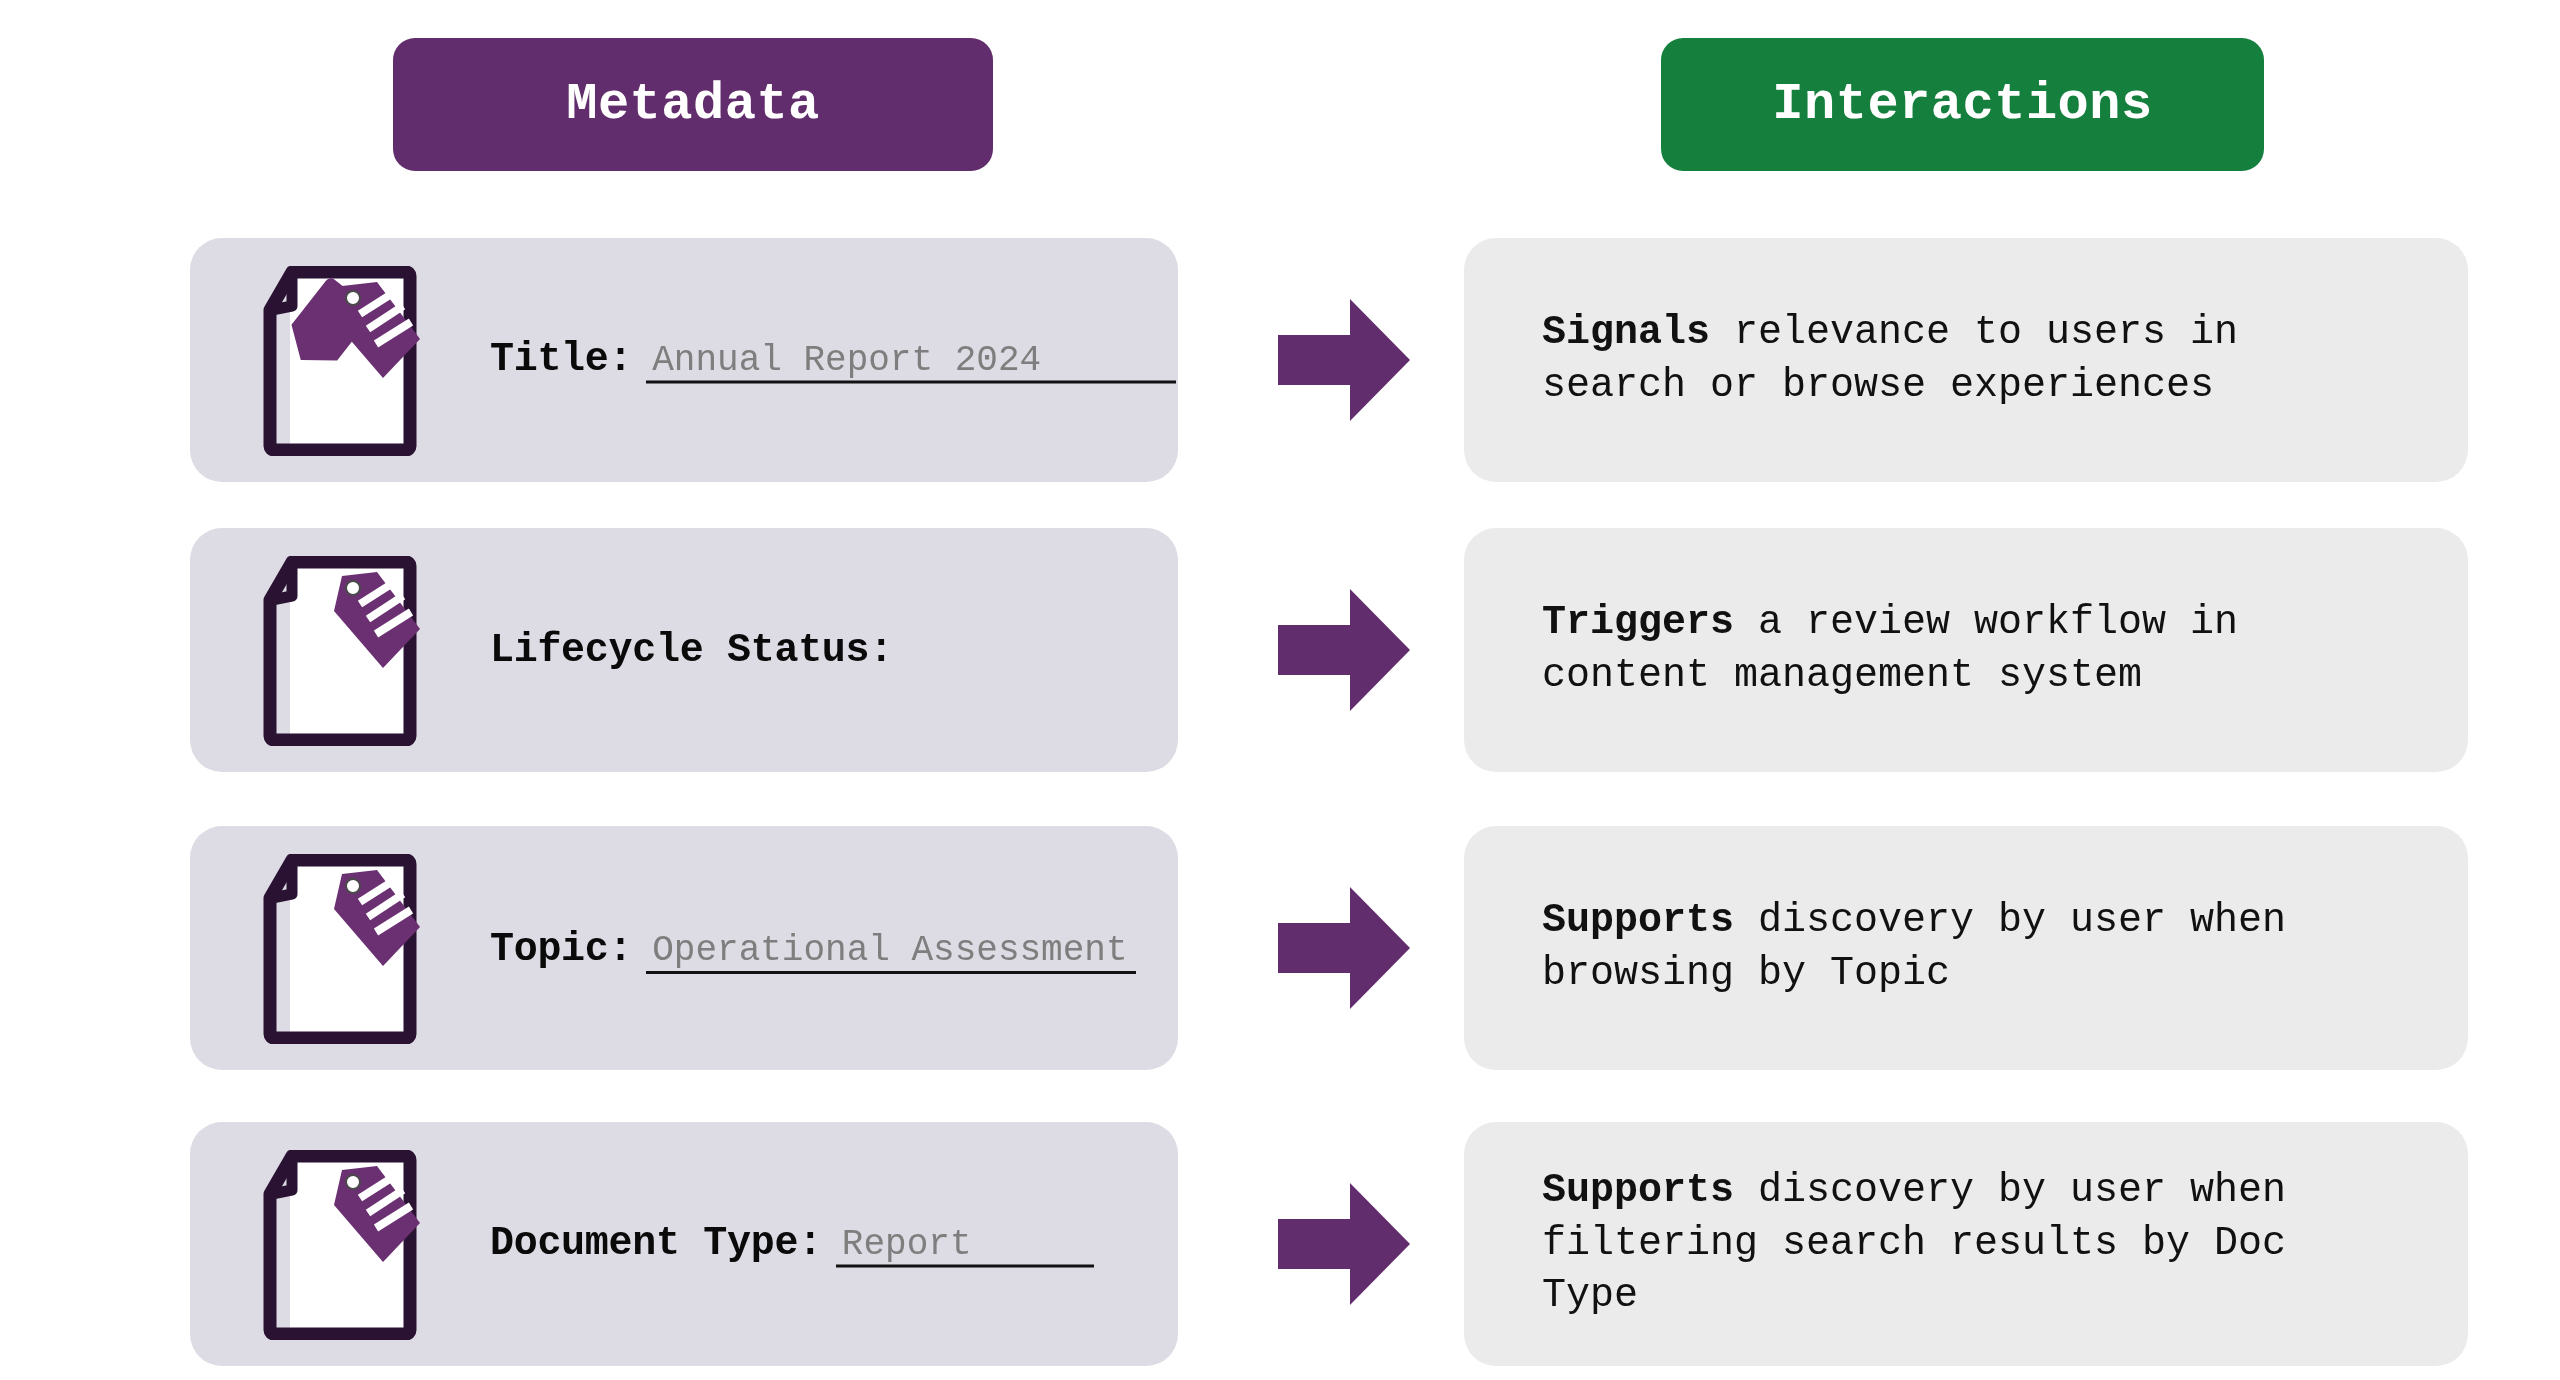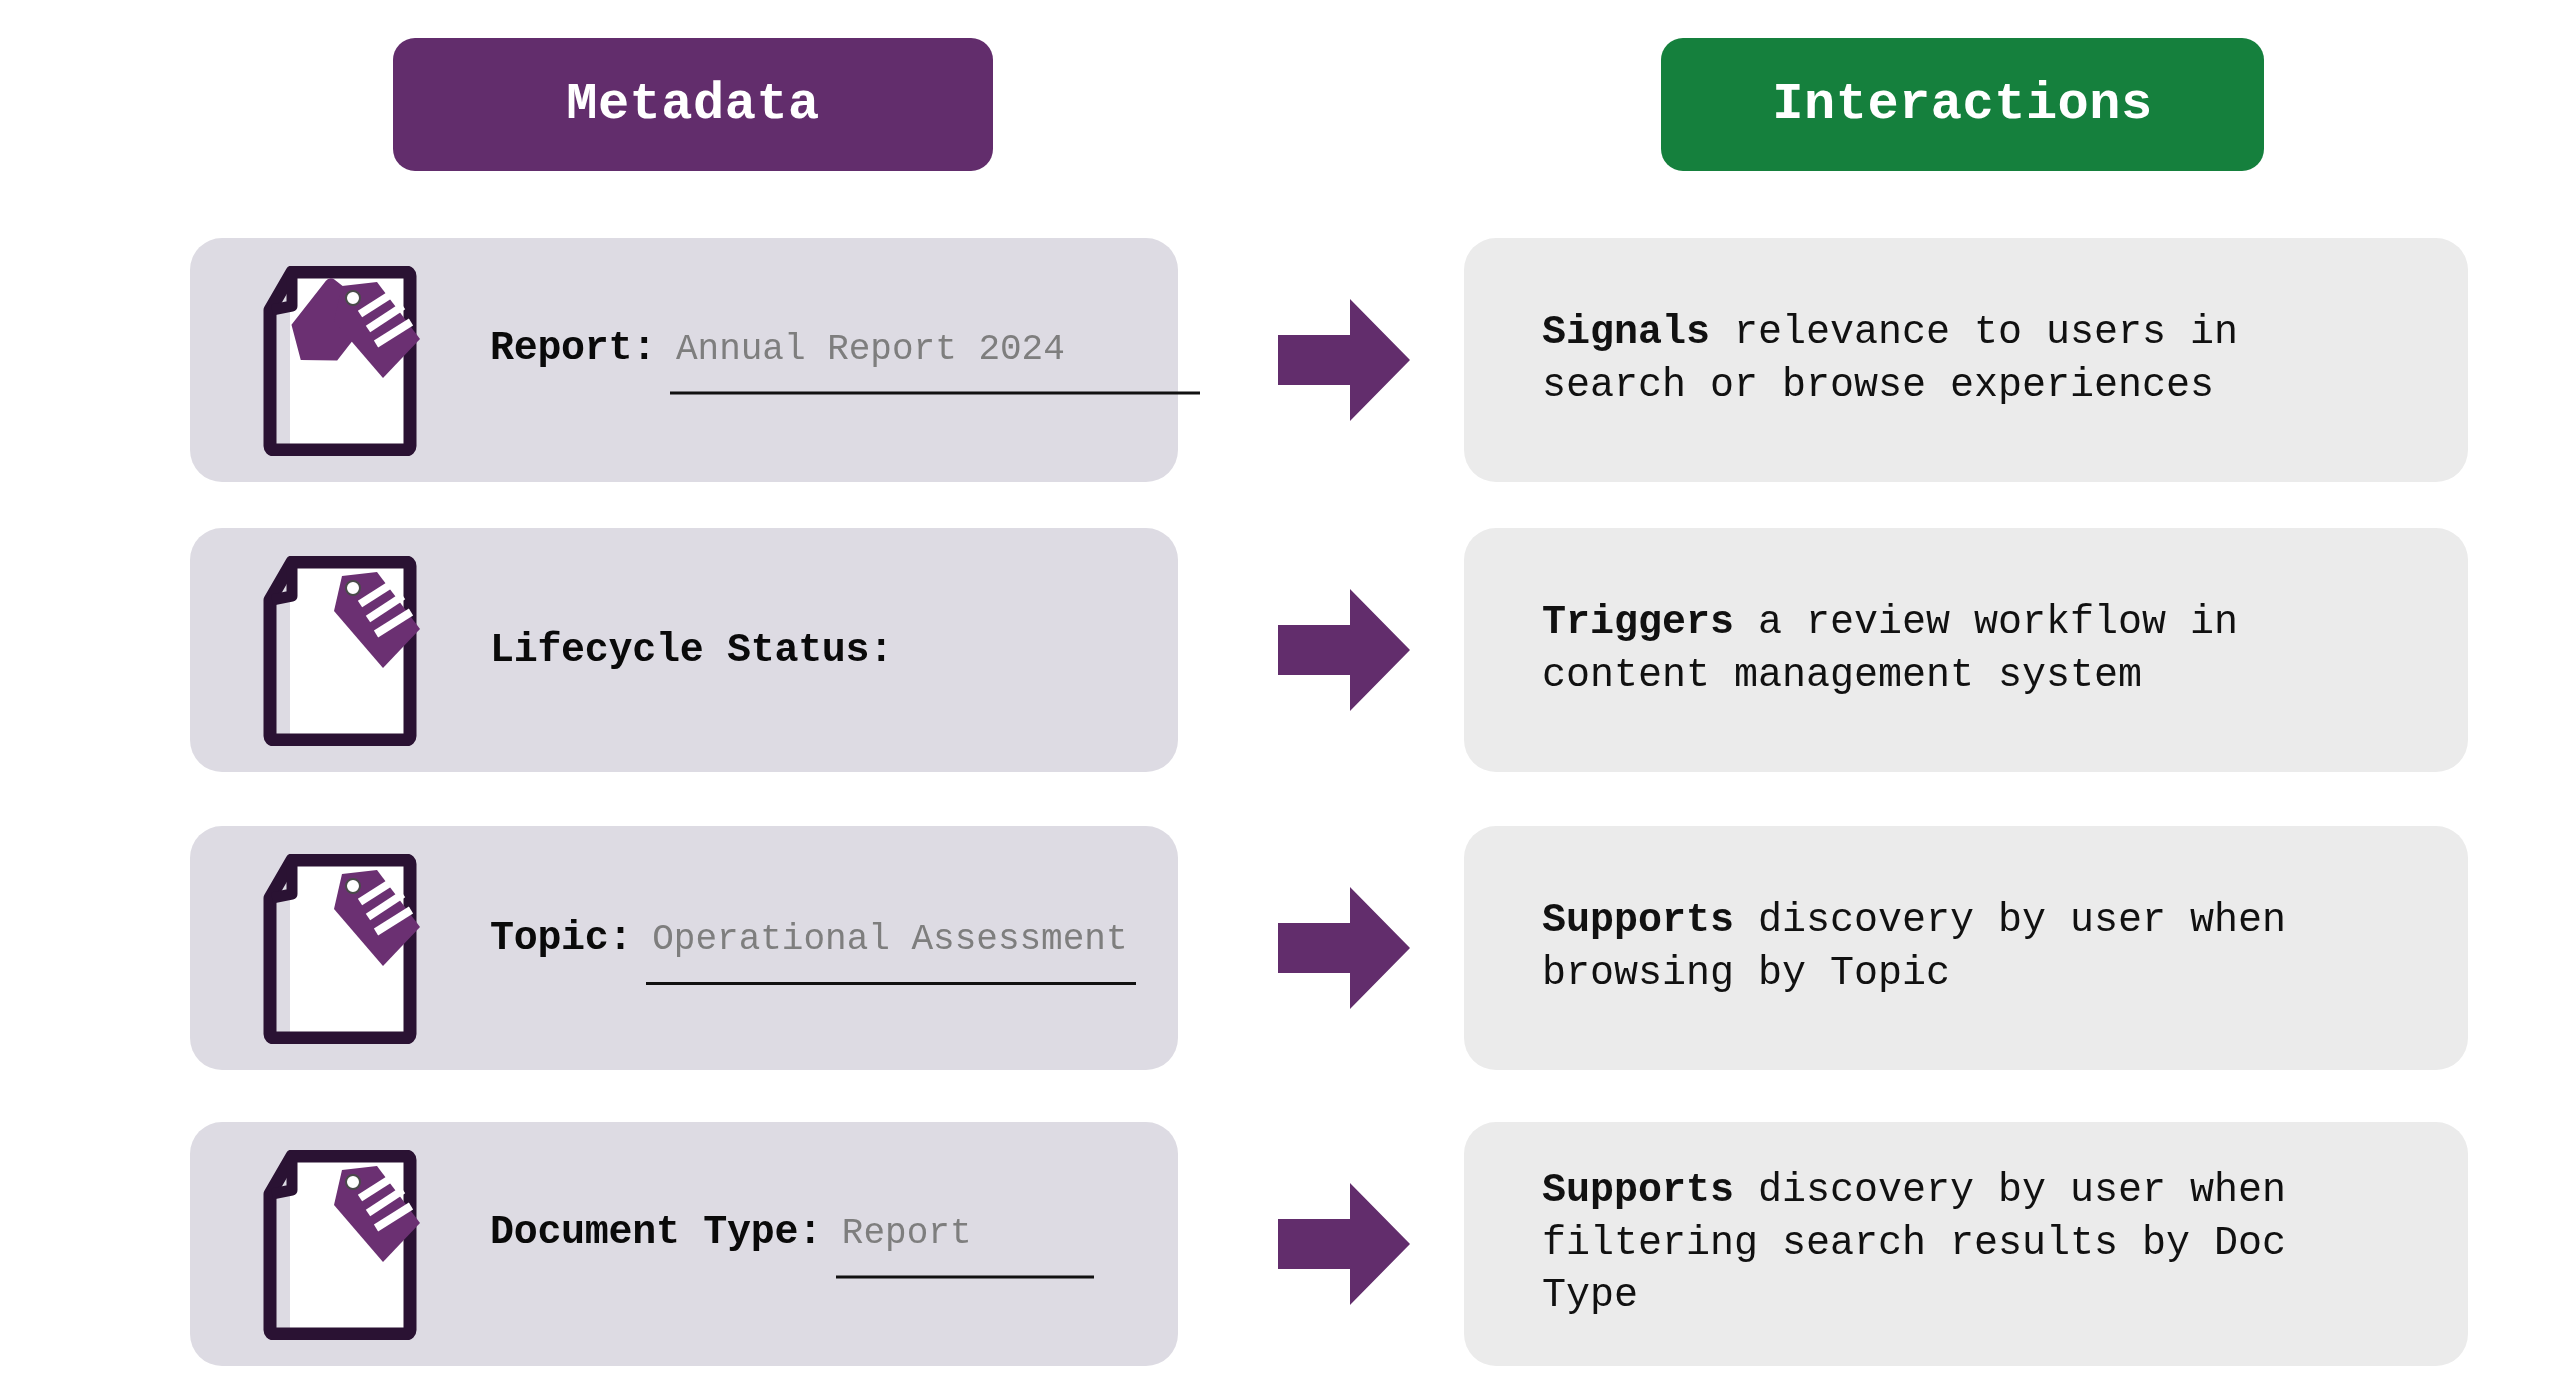--- a/index.html
+++ b/index.html
@@ -93,21 +93,21 @@
   .field-label {
     font-size: 40px;
     font-weight: bold;
     color: #0A0A0A;
     white-space: nowrap;
     letter-spacing: -0.3px;
   }
   .field-value-wrap {
     margin-left: 14px;
     border-bottom: 3px solid #111111;
-    padding: 0 6px 22px 6px;
+    padding: 0 6px 0 6px;
     flex: 0 0 auto;
   }
   .field-value {
     font-size: 36px;
     color: #7E7E7E;
     white-space: nowrap;
   }
   
   .row-0 .field-value-wrap { width: 530px; }
   .row-1 .field-value-wrap { width: 258px; }
@@ -179,21 +179,21 @@
             <path d="M86 20 L121 16 L164 73 L127 112 L78 55 Z" fill="#6B3072"></path>
             <circle cx="97" cy="32" r="7" fill="#FFFFFF" stroke="#4A4A4A" stroke-width="2"></circle>
             <path d="M104 48 L137 27" stroke="#FFFFFF" stroke-width="8" stroke-linecap="butt"></path>
             <path d="M112 63 L147 40" stroke="#FFFFFF" stroke-width="8" stroke-linecap="butt"></path>
             <path d="M120 78 L155 56" stroke="#FFFFFF" stroke-width="8" stroke-linecap="butt"></path>
           </g>
         </svg>
       </div>
 
       <div class="field">
-        <span class="field-label">Report:</span>
+        <span class="field-label">Title:</span>
         <span class="field-value-wrap">
           <span class="field-value">Annual Report 2024</span>
         </span>
       </div>
     </div>
 
     <div class="arrow">
       <svg viewBox="0 0 132 122" xmlns="http://www.w3.org/2000/svg">
         <path d="M0 36 L72 36 L72 0 L132 61 L72 122 L72 86 L0 86 Z" fill="#622D6C"></path>
       </svg>

